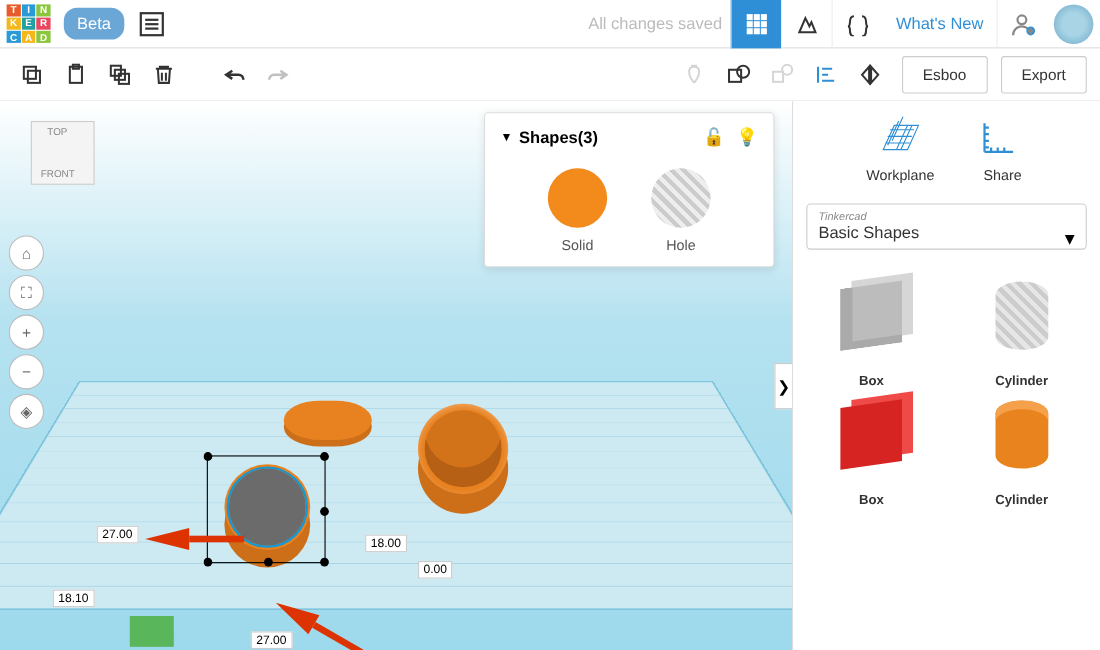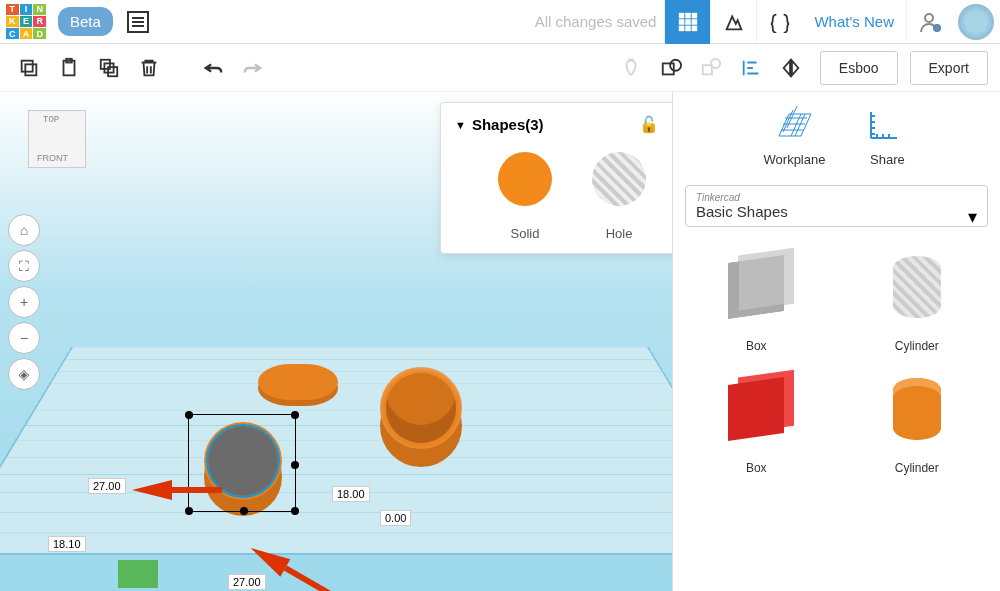--- a/index.html
+++ b/index.html
@@ -21,21 +21,21 @@
 
 .toolbar { height: 48px; display: flex; align-items: center; padding: 0 12px; gap: 6px; border-bottom: 1px solid #eee; }
 .tool-btn { width: 34px; height: 34px; display: flex; align-items: center; justify-content: center; cursor: pointer; }
 .tool-btn svg { width: 22px; height: 22px; }
 .spacer { flex: 1; }
 .action-btn { padding: 8px 18px; border: 1px solid #ccc; border-radius: 3px; background: #fff; cursor: pointer; font-size: 14px; color: #333; margin-left: 6px; }
 
 .workspace { position: absolute; top: 92px; left: 0; width: 720px; height: 499px; background: linear-gradient(#fff 0%, #b5e2f0 40%, #9dd9ec 100%); overflow: hidden; }
 .workplane { position: absolute; left: 20px; top: 150px; width: 680px; height: 380px; transform: perspective(900px) rotateX(58deg); background: repeating-linear-gradient(0deg,#cde9f2 0,#cde9f2 28px,#a5d6e6 28px,#a5d6e6 29px), repeating-linear-gradient(90deg,transparent 0,transparent 28px,#a5d6e6 28px,#a5d6e6 29px); box-shadow: inset 0 0 0 2px #80c5de; }
 .view-cube { position: absolute; top: 18px; left: 28px; width: 58px; height: 58px; background: #f4f4f4; border: 1px solid #ccc; }
-.view-cube .top { position: absolute; top: 4px; left: 14px; font-size: 9px; color: #888; font-family: Liberation Mono, monospace; }
+.view-cube .top { position: absolute; top: 4px; left: 14px; font-size: 9px; color: #888; }
 .view-cube .front { position: absolute; bottom: 4px; left: 8px; font-size: 9px; color: #888; }
 .nav-btns { position: absolute; left: 8px; top: 122px; display: flex; flex-direction: column; gap: 4px; }
 .nav-btn { width: 32px; height: 32px; border: 1px solid #bbb; border-radius: 50%; background: #fff; display: flex; align-items: center; justify-content: center; cursor: pointer; font-size: 14px; color: #666; }
 
 .shape { position: absolute; }
 .cyl1 { left: 380px; top: 275px; width: 82px; height: 82px; background: #e88220; border-radius: 50%; box-shadow: 0 18px 0 #cc6f18, inset 0 2px 6px rgba(255,255,255,.3); }
 .cyl1::after { content:""; position:absolute; top:6px; left:6px; right:6px; bottom:6px; border-radius:50%; background:#d37319; box-shadow: inset 0 -18px 0 #b56014; }
 .cyl2 { left: 204px; top: 330px; width: 78px; height: 78px; background: #e88220; border-radius: 50%; box-shadow: 0 16px 0 #cc6f18; }
 .cyl2::after { content:""; position:absolute; top:4px; left:4px; right:4px; bottom:4px; border-radius:50%; background:#6b6b6b; outline:2px solid #1397d6; }
 .disc { left: 258px; top: 272px; width: 80px; height: 36px; background: #e88220; border-radius: 50%/60%; box-shadow: 0 6px 0 #cc6f18; }
@@ -54,31 +54,31 @@
 
 .snap-bar { position:absolute; right:10px; bottom:12px; display:flex; align-items:center; gap:10px; font-size:12px; color:#444; }
 .snap-sel { border:1px solid #ccc; padding:2px 6px; background:#fff; }
 
 .shapes-panel { position:absolute; left:440px; top:102px; width:264px; background:#fff; border:1px solid #ddd; border-radius:4px; box-shadow:0 2px 8px rgba(0,0,0,.1); padding:12px 14px; }
 .panel-head { display:flex; align-items:center; }
 .panel-head .t { font-weight:bold; font-size:15px; flex:1; }
 .panel-body { display:flex; gap:40px; justify-content:center; margin-top:18px; }
 .solid-circle { width:54px; height:54px; border-radius:50%; background:#f28a1c; }
 .hole-circle { width:54px; height:54px; border-radius:50%; background:repeating-linear-gradient(45deg,#ccc 0,#ccc 4px,#eee 4px,#eee 8px); }
-.panel-lbl { text-align:center; font-size:13px; color:#555; margin-top:20px; }
-
-.right-panel { position:absolute; right:0; top:92px; width:328px; height:499px; background:#fff; border-left:1px solid #ddd; padding:14px 12px; overflow:hidden; }
+.panel-lbl { text-align:center; font-size:13px; color:#555; margin-top:8px; }
+
+.right-panel { position:absolute; right:0; top:92px; width:280px; height:499px; background:#fff; border-left:1px solid #ddd; padding:14px 12px; overflow:hidden; }
 .rp-top { display:flex; gap:40px; justify-content:center; }
 .rp-tool { text-align:center; font-size:13px; color:#333; cursor:pointer; }
 .rp-tool svg { display:block; margin:0 auto 8px; }
 .lib-select { margin-top:18px; border:1px solid #ccc; border-radius:4px; padding:6px 10px; cursor:pointer; }
 .lib-select .s { font-size:10px; color:#888;font-style:italic; }
 .lib-select .m { font-size:15px; color:#333; }
 .lib-select .c { float:right; font-size:18px; margin-top:-14px; }
-.shapes-grid { display:grid; grid-template-columns:1fr 1fr; gap:14px 18px; margin-top:18px; }
+.shapes-grid { display:grid; grid-template-columns:1fr 1fr; gap:0 18px; margin-top:18px;font-weight:bold; }
 .shape-cell { text-align:center; cursor:grab; }
 .shape-cell .v { width:84px; height:84px; margin:0 auto 10px; display:flex; align-items:center; justify-content:center; }
 .shape-cell .l { font-size:12px; color:#333; }
 .box3d-gray { width:56px; height:56px; background:#bcbcbc; transform:skewY(-8deg); box-shadow:10px -6px 0 #d6d6d6, 10px -6px 0 1px #aaa inset; }
 .cyl3d-gray { width:48px; height:62px; background:repeating-linear-gradient(45deg,#ccc 0,#ccc 4px,#e6e6e6 4px,#e6e6e6 8px); border-radius:24px/12px; }
 .box3d-red { width:56px; height:56px; background:#d62422; transform:skewY(-8deg); box-shadow:10px -6px 0 #f04a48; }
 .cyl3d-org { width:48px; height:62px; background:#e8831e; border-radius:24px/12px; box-shadow:inset 0 8px 0 #f5a04a; }
 
 .collapse-tab { position:absolute; right:280px; top:330px; width:16px; height:42px; background:#fff; border:1px solid #ccc; border-right:none; display:flex; align-items:center; justify-content:center; font-size:14px; cursor:pointer; }
 </style>

